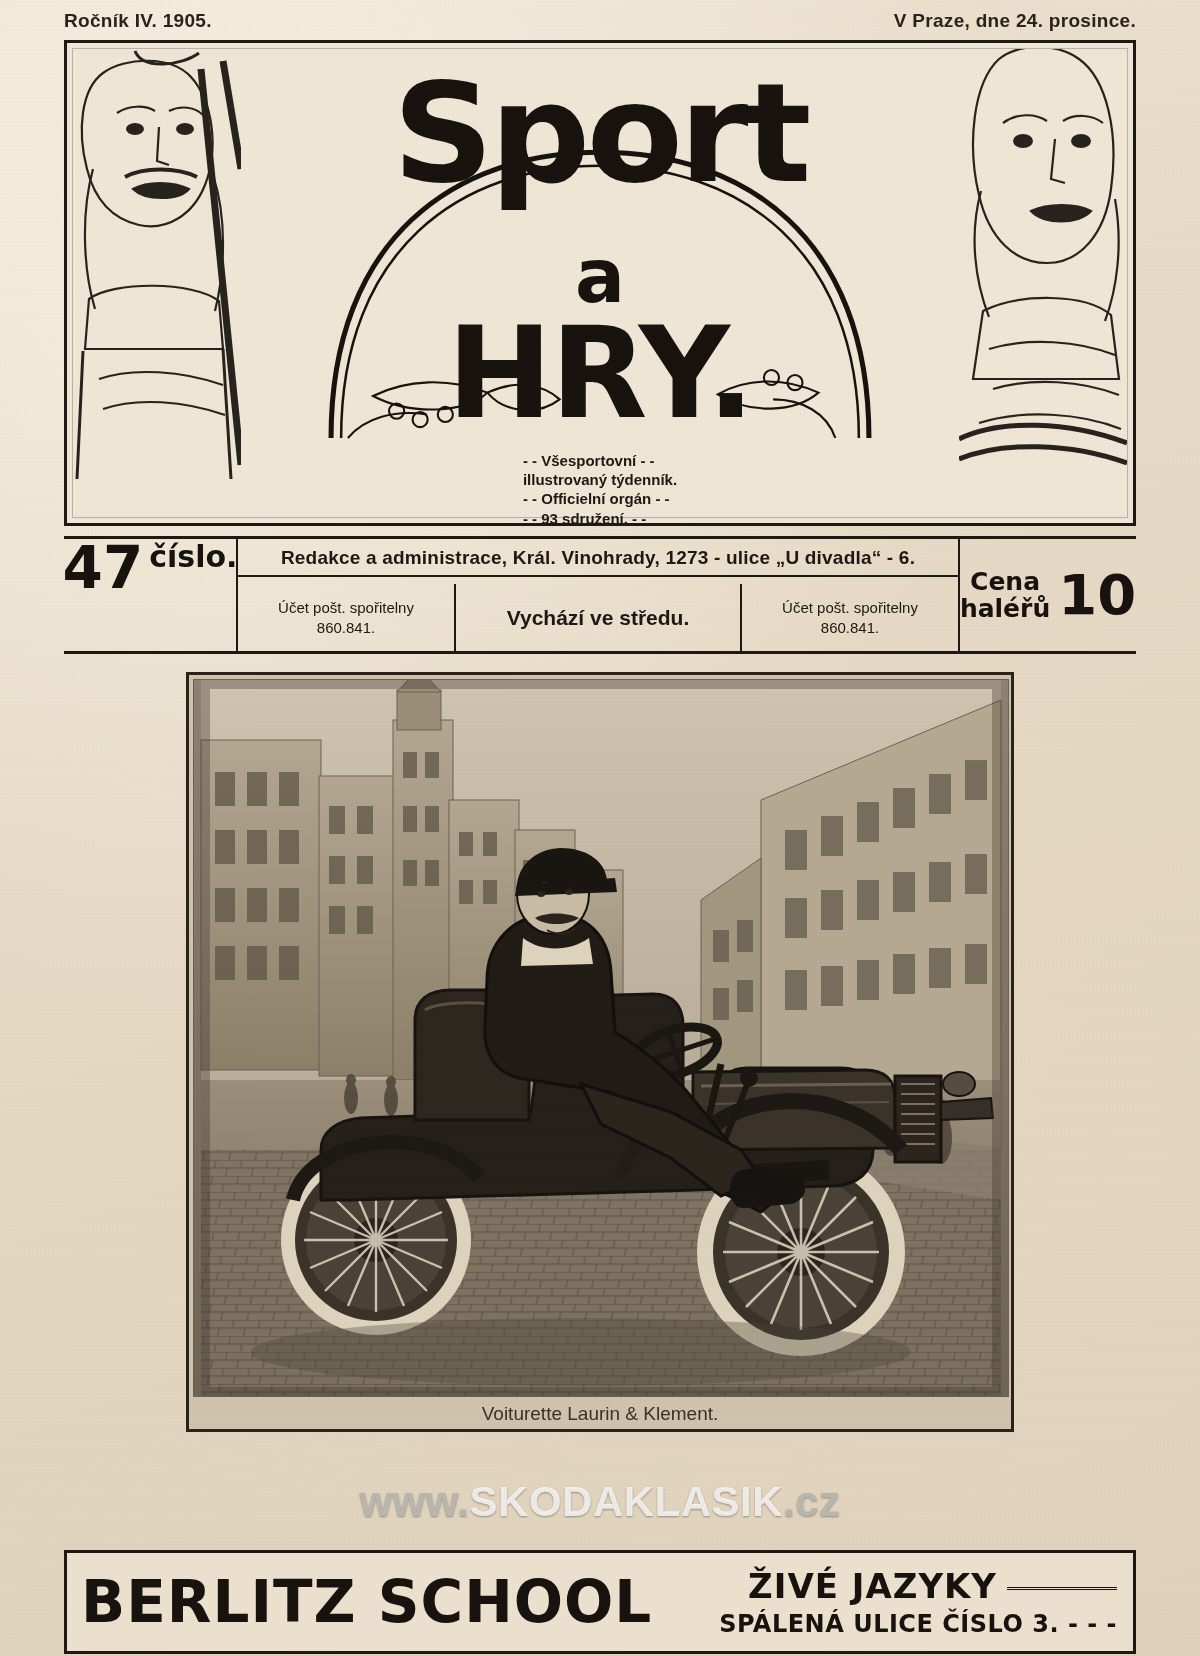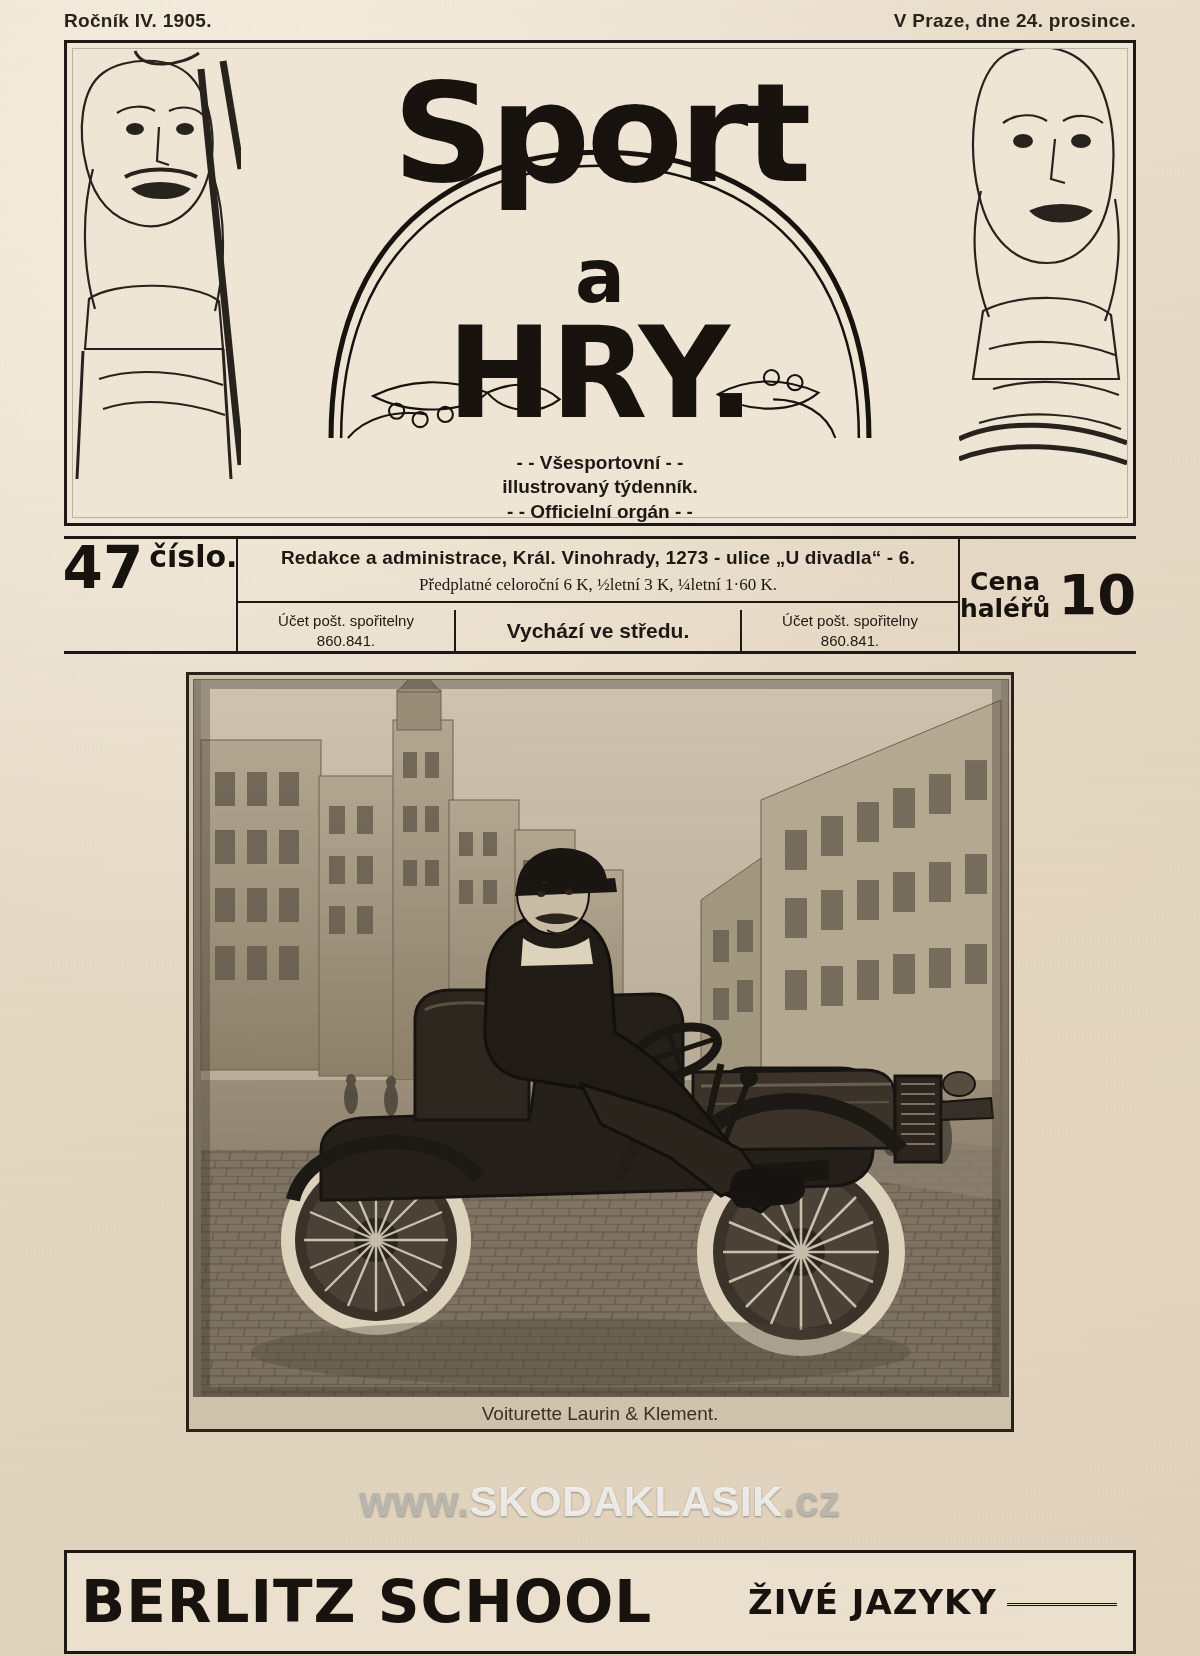--- a/index.html
+++ b/index.html
@@ -121,24 +121,24 @@
     line-height: 1;
     letter-spacing: -2px;
     color: #17120e;
     white-space: nowrap;
   }
   .subtitle {
     position: absolute;
     left: 50%;
     transform: translateX(-50%);
     top: 408px;
-    text-align: center;
+    text-align: left;
     font-family: "Liberation Sans", sans-serif;
     font-weight: bold;
-    font-size: 19px;
+    font-size: 15px;
     line-height: 1.28;
     color: #1d1813;
     white-space: nowrap;
   }
 
   
   .infobar {
     position: relative;
     margin-top: 10px;
     border-top: 3px solid #1d1813;
@@ -442,21 +442,20 @@
   </div>
 
   <div class="infobar">
     <div class="issue-box">
       <span class="issue-num">47</span>
       <span class="issue-word">číslo.</span>
     </div>
     <div class="center-box">
       <div class="center-top">
         <div class="redakce">Redakce a administrace, Král. Vinohrady, 1273 - ulice „U divadla“ - 6.</div>
-        <div class="predplatne">Předplatné celoroční 6 K, ½letní 3 K, ¼letní 1·60 K.</div>
       </div>
       <div class="center-bottom">
         <div class="acct acct-left">
           <span>Účet pošt. spořitelny</span>
           <span>860.841.</span>
         </div>
         <div class="vychazi">Vychází ve středu.</div>
         <div class="acct acct-right">
           <span>Účet pošt. spořitelny</span>
           <span>860.841.</span>
@@ -689,17 +688,18 @@
   </div>
 
   <div class="watermark">
     <span class="accent">www.</span><span>SKODAKLASIK</span><span class="accent">.cz</span>
   </div>
 
   <div class="ad">
     <div class="ad-left">BERLITZ SCHOOL</div>
     <div class="ad-right">
       <div class="ad-line1"><span>ŽIVÉ JAZYKY</span><span class="rule-dash"></span></div>
+      <div class="ad-line2">SPÁLENÁ ULICE ČÍSLO 3. - - -</div>
     </div>
   </div>
 
   <div class="grain"></div>
 </div>
 
 </body></html>

